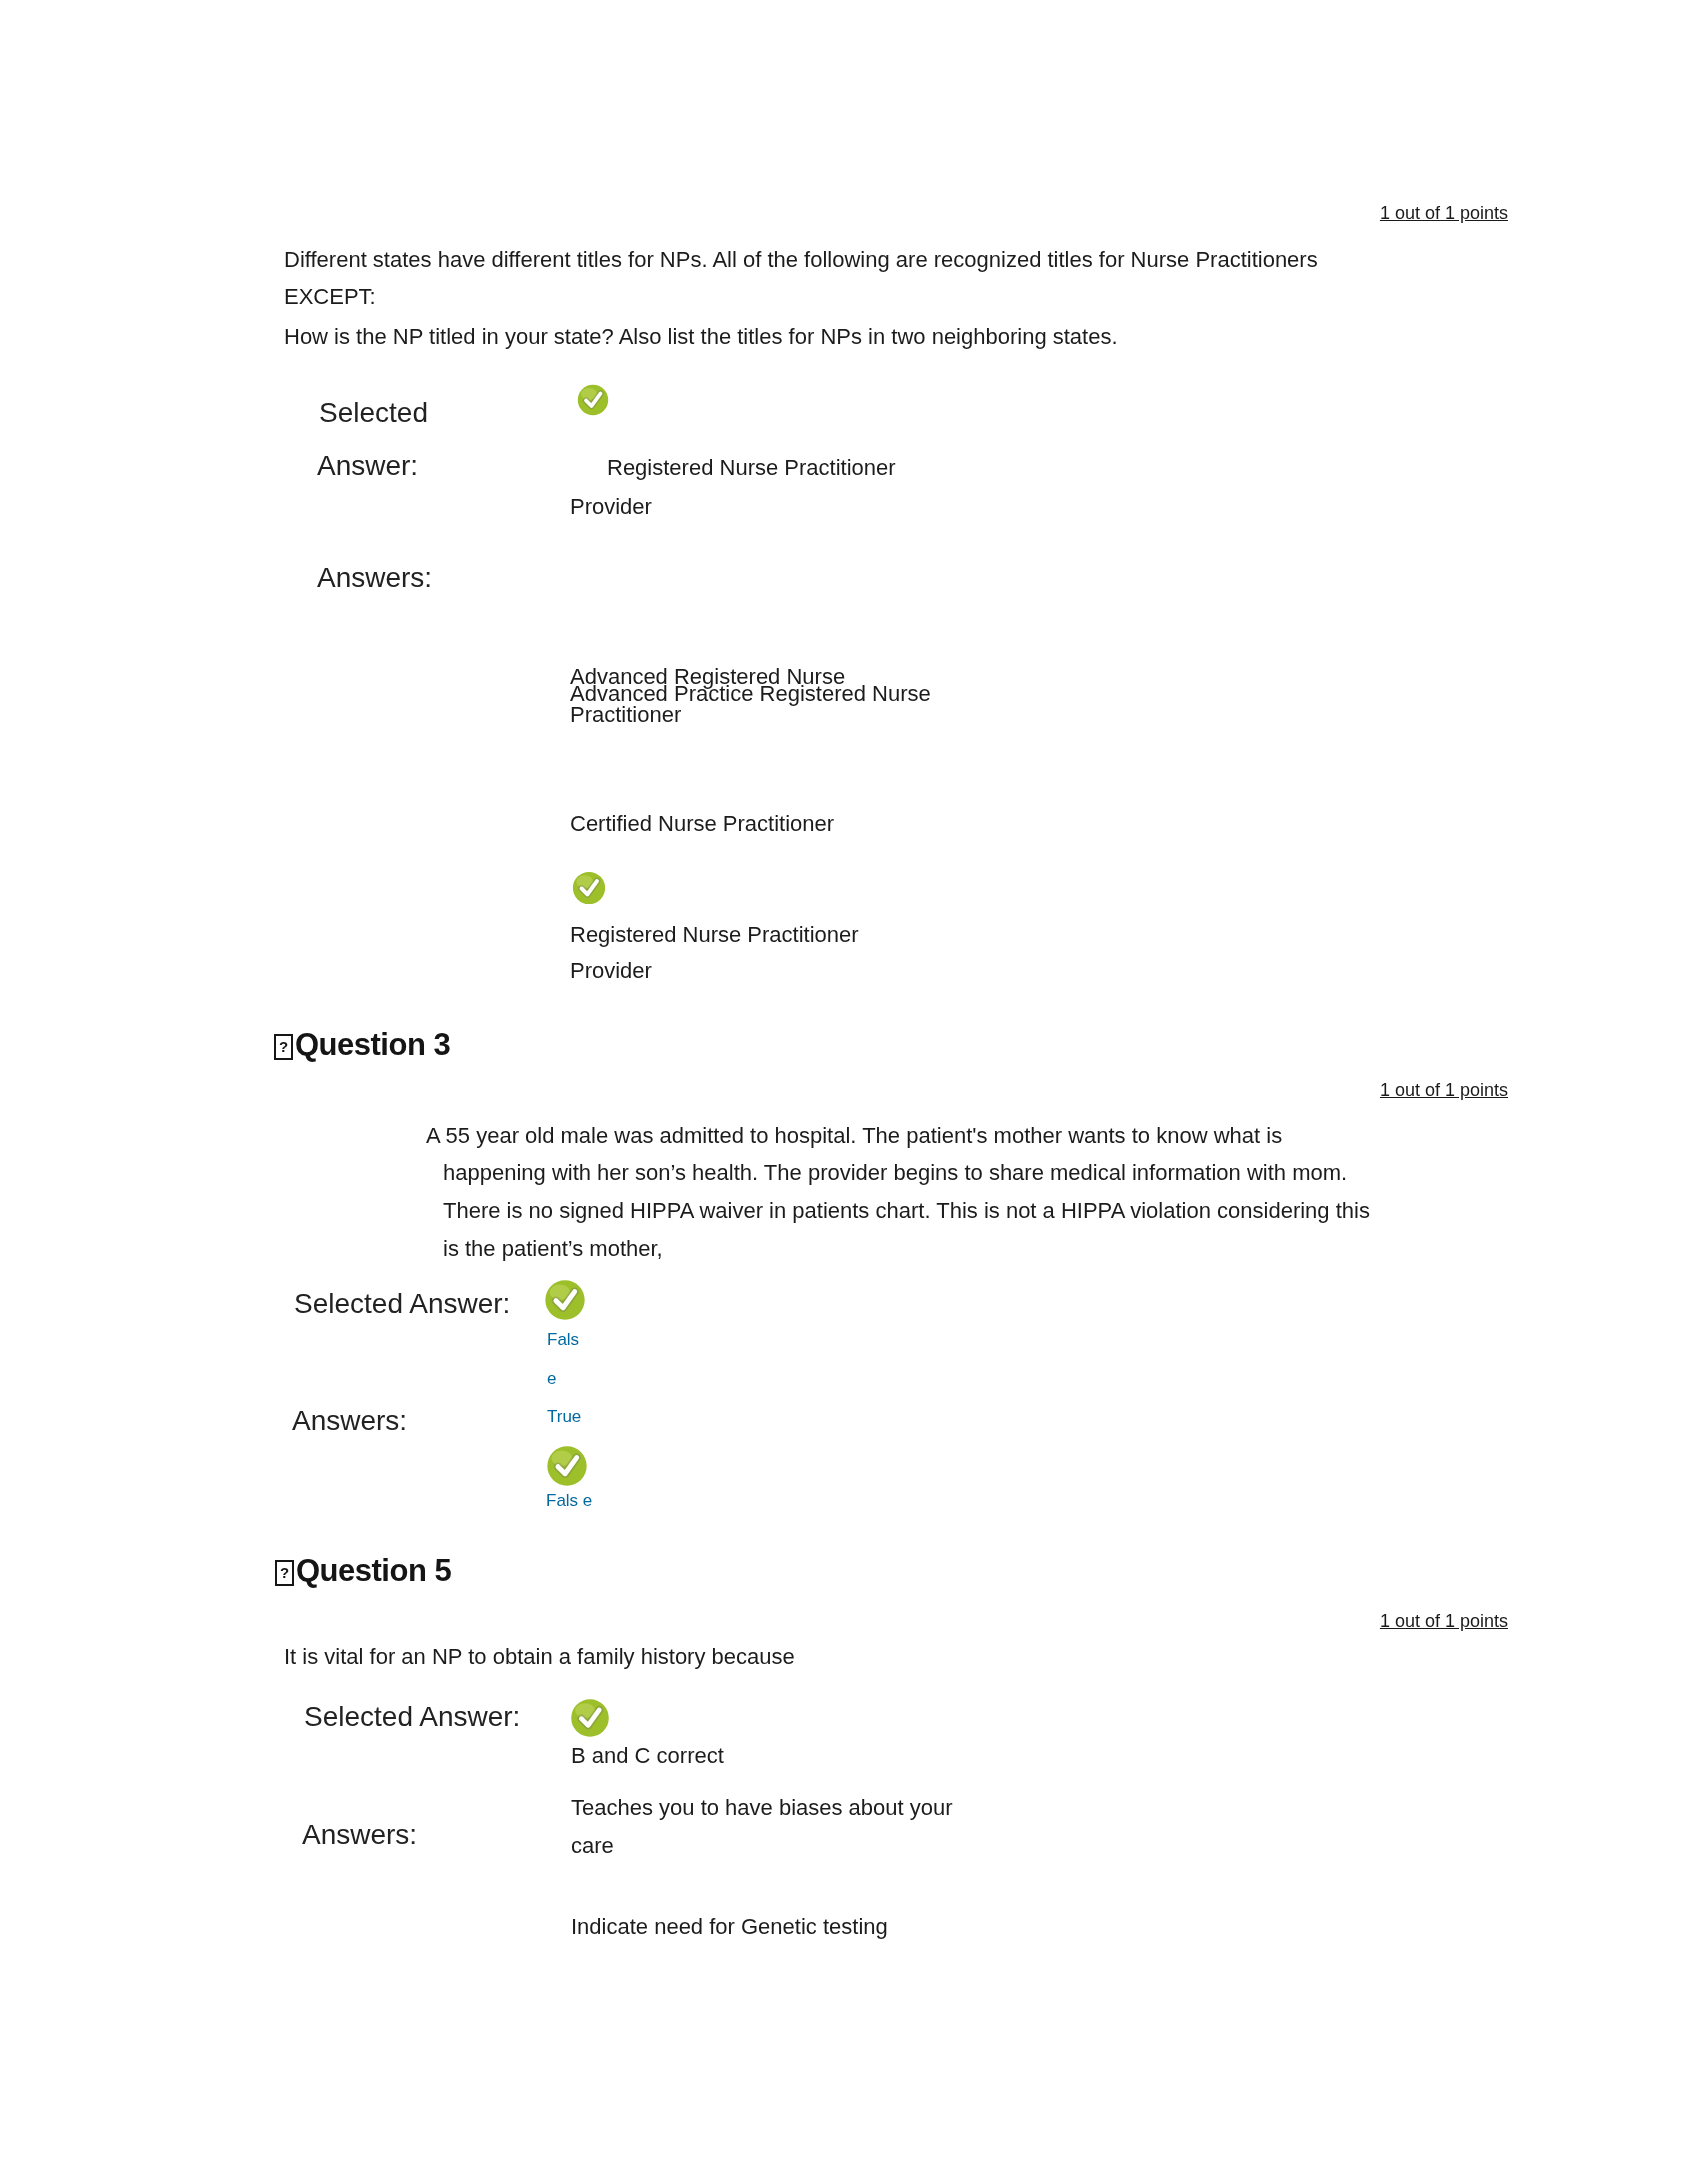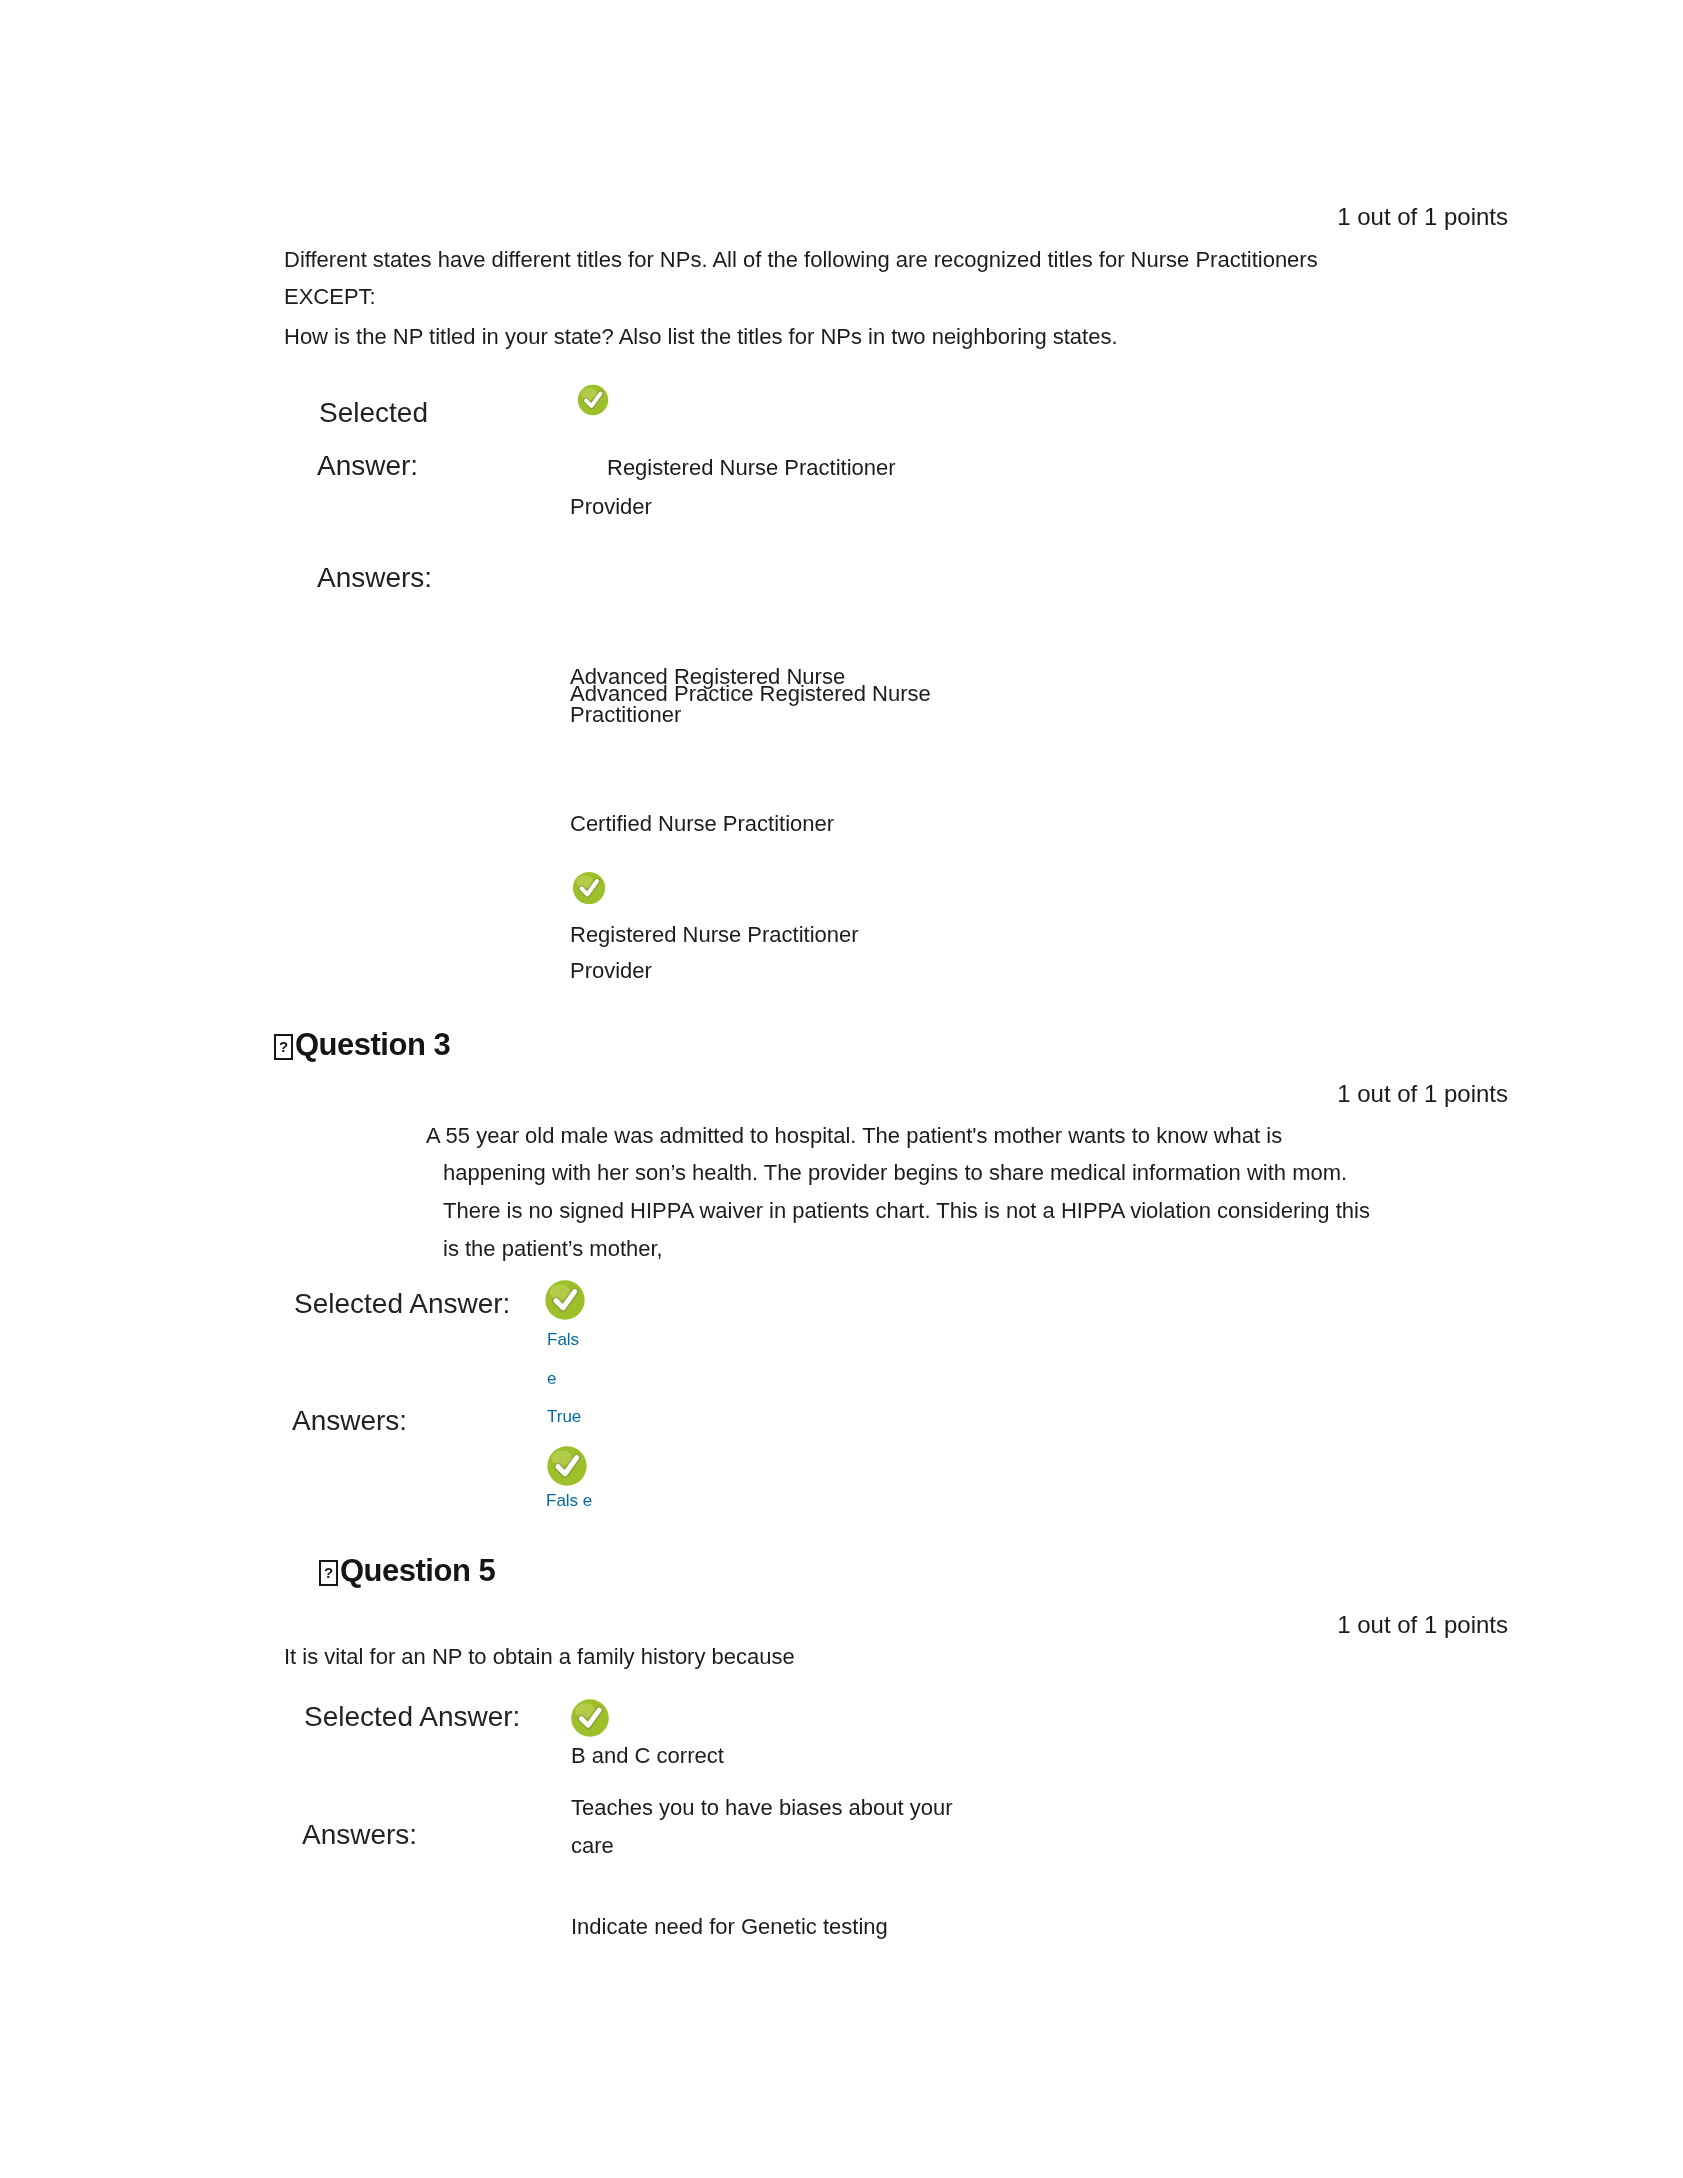--- a/index.html
+++ b/index.html
@@ -9,21 +9,21 @@
     height:2178px;
     background:#ffffff;
     font-family:"Liberation Sans", sans-serif;
     color:#1b1b1b;
     overflow:hidden;
   }
   .abs{position:absolute;white-space:nowrap;line-height:1.08;}
   .body-text{font-size:22px;color:#1c1c1c;}
   .label{font-size:28px;color:#222222;}
   .value{font-size:17px;color:#0369a1;}
-  .points{font-size:24px;color:#1a1a1a;text-align:right;}
+  .points{font-size:18px;color:#1a1a1a;text-align:right;text-decoration:underline;}
   .heading{font-size:31px;font-weight:bold;color:#151515;letter-spacing:-0.5px;}
   .tofu{
     display:inline-block;
     width:19px;height:26px;
     border:2px solid #161616;
     box-sizing:border-box;
     font-size:15px;font-weight:bold;
     text-align:center;line-height:22px;
     vertical-align:3px;
     margin-right:2px;
@@ -108,21 +108,21 @@
     <svg class="check-icon" viewBox="0 0 34 34" width="44" height="44">
       <circle cx="17" cy="17" r="15.2" stroke-width="1.6" fill="#9cbf2a"></circle>
       <ellipse cx="13" cy="11" rx="8" ry="6" opacity="0.5" fill="#c6dc66"></ellipse>
       <path d="M10 17.5 L15.5 23 L24.5 10.5" fill="none" stroke-width="6.5" opacity="0.35" stroke-linecap="round" stroke-linejoin="round" stroke="#6e7b55"></path>
       <path d="M10 17.5 L15.5 23 L24.5 10.5" fill="none" stroke-width="3.8" stroke-linecap="round" stroke-linejoin="round" stroke="#ffffff"></path>
     </svg>
   </div>
 
   <div class="abs value" style="left:546px; top:1492px;">Fals e</div>
 
-  <div class="abs heading" style="left:275px; top:1554px;margin-left:44px;">
+  <div class="abs heading" style="left:275px; top:1554px;">
     <span class="tofu">?</span><span>Question 5</span>
   </div>
 
   <div class="abs points" style="top:1612px; right:175px;">1 out of 1 points</div>
 
   <div class="abs body-text" style="left:284px; top:1645px;">It is vital for an NP to obtain a family history because</div>
 
   <div class="abs label" style="left:304px; top:1702px;">Selected Answer:</div>
 
   <div class="abs" style="left:569px; top:1697px; width:42px; height:42px;">

